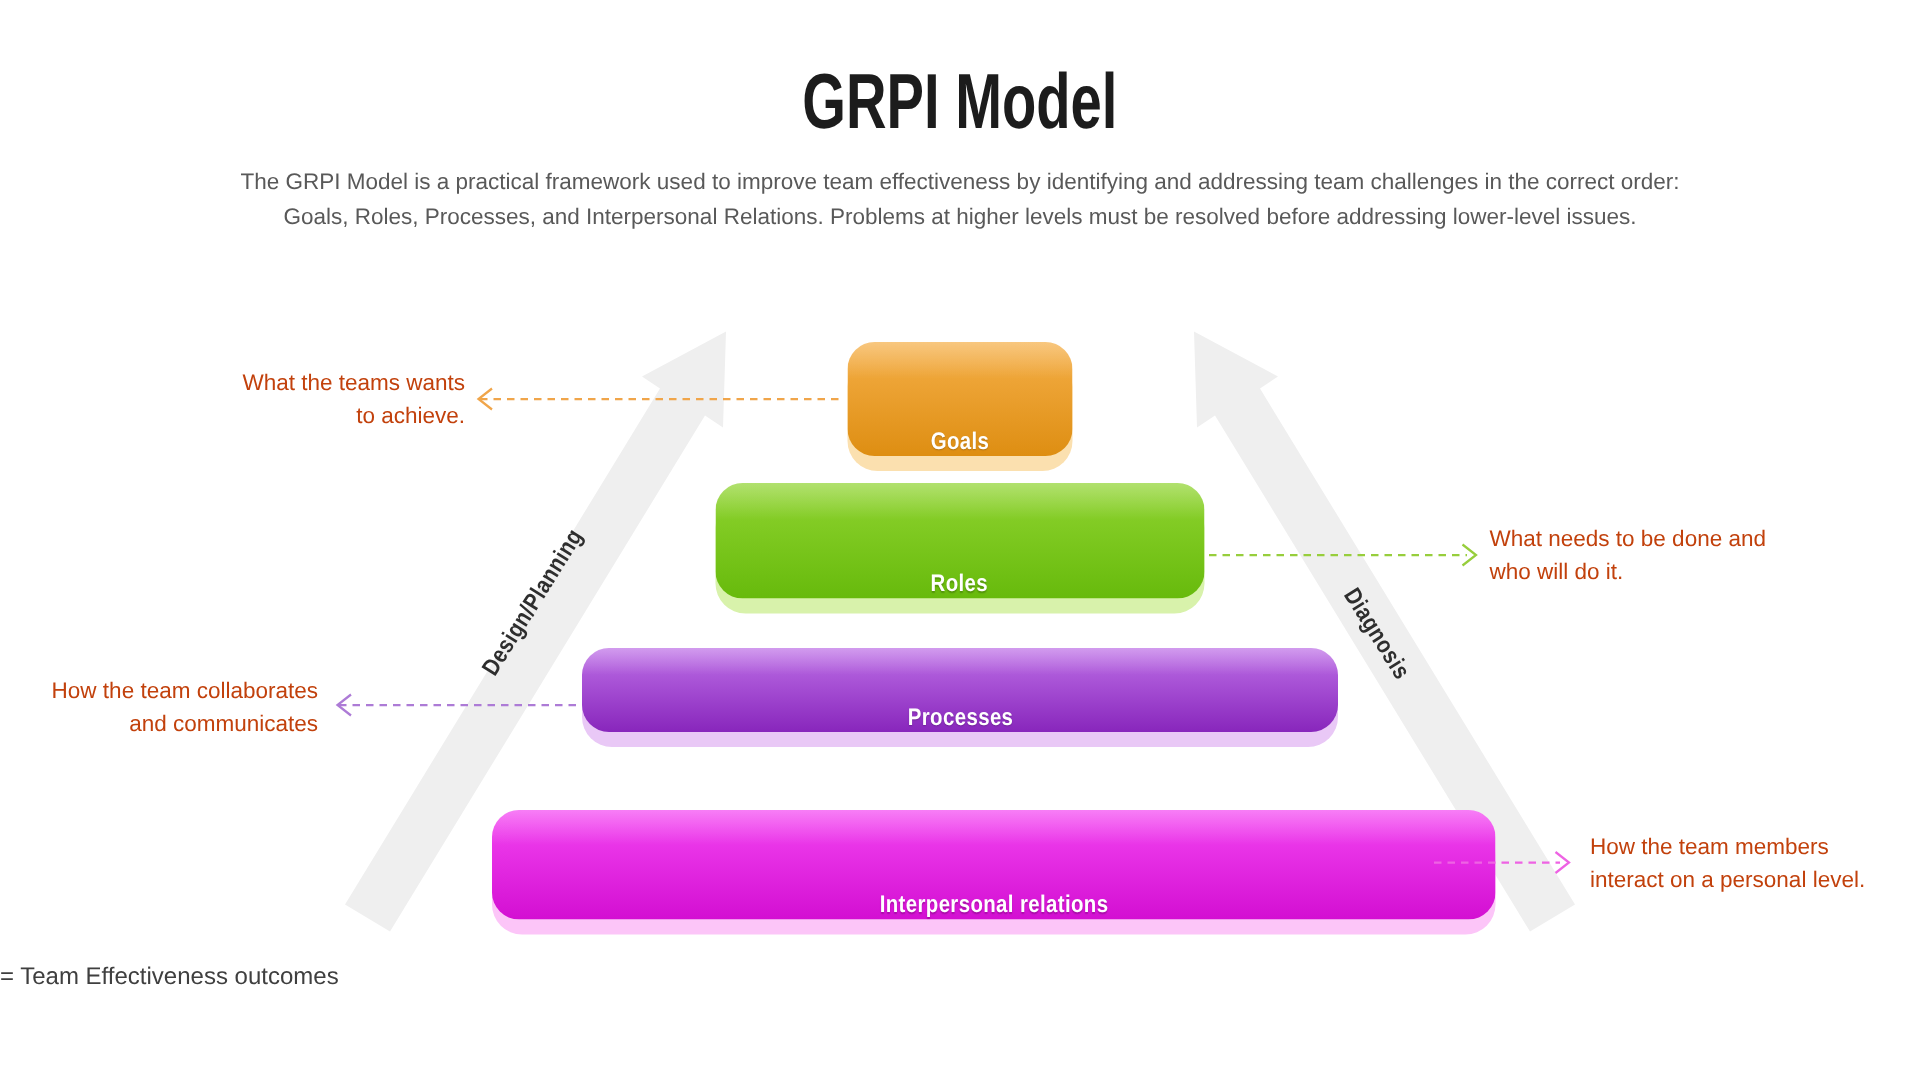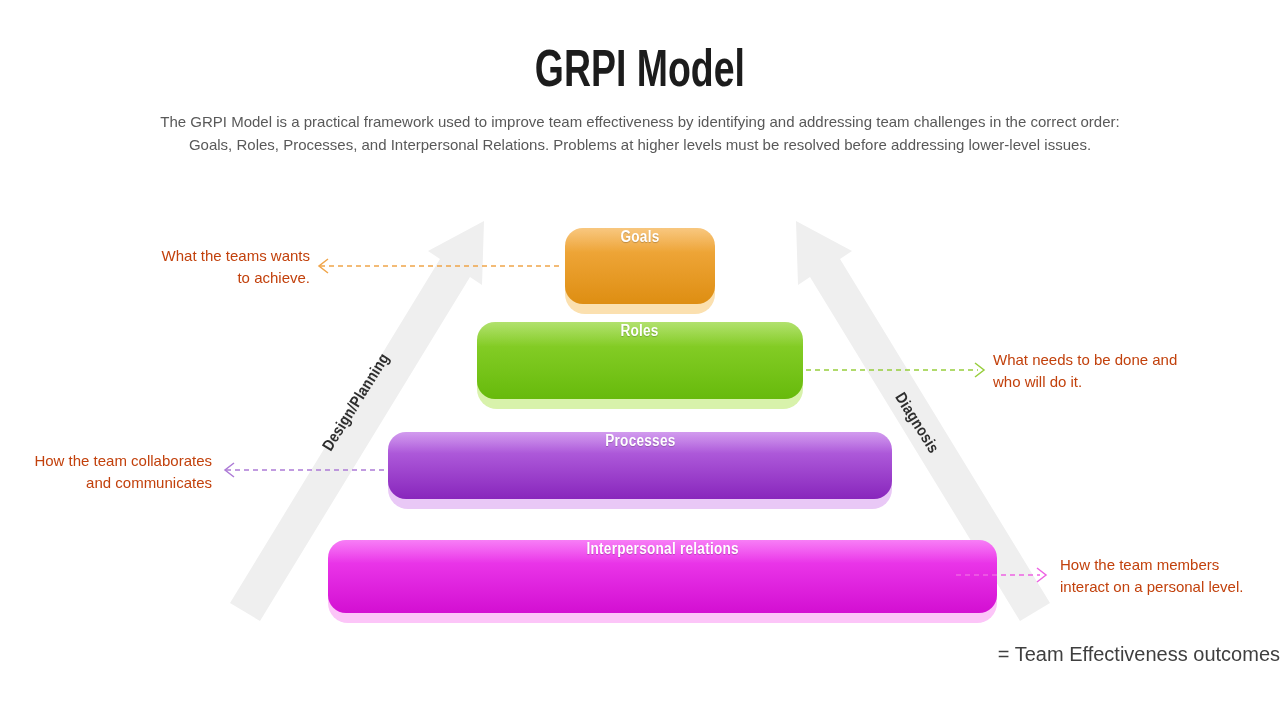--- a/index.html
+++ b/index.html
@@ -22,51 +22,51 @@
     font-size:15px;line-height:23px;color:#595959;
   }
 
   
   .bar-wrap{position:absolute;}
   .bar-under{position:absolute;left:0;right:0;top:10px;bottom:-10px;border-radius:20px;background:var(--under,#eee);}
   .bar{
     position:absolute;inset:0;border-radius:18px;
     background:linear-gradient(to bottom, rgba(255,255,255,0.30), rgba(255,255,255,0) 32%),
                linear-gradient(to bottom, var(--top,#ccc), var(--bottom,#999));
-    display:flex;align-items:flex-start;justify-content:center;
+    display:flex;align-items:flex-end;justify-content:center;
   }
   .bar-label{
     color:#fff;font-weight:700;font-size:16px;letter-spacing:0.3px;white-space:nowrap;
     transform:scaleX(0.85);text-shadow:0 1px 1px rgba(0,0,0,0.22);
   }
   .pos-0{left:565px;top:228px;width:150px;height:76px;}
   .pos-1{left:477px;top:322px;width:326px;height:77px;}
-  .pos-2{left:388px;top:432px;width:504px;height:67px;}
+  .pos-2{left:388px;top:432px;width:504px;height:56px;}
   .pos-3{left:328px;top:540px;width:624px;height:73px;padding-left:45px;}
 
   
   .arrow-label{
     position:absolute;white-space:nowrap;font-size:16px;font-weight:700;color:#2e2e2e;
     letter-spacing:0.4px;
   }
   .label-left{left:356px;top:402px;transform:translate(-50%,-50%) rotate(-58deg) scaleX(0.85);}
   .label-right{left:917px;top:423px;transform:translate(-50%,-50%) rotate(58deg) scaleX(0.85);}
 
   
   .note{position:absolute;font-size:15px;line-height:22px;color:#c2410c;}
   .note.align-right{text-align:right;}
   .note-0{right:970px;top:245px;}
   .note-1{left:993px;top:349px;}
   .note-2{right:1068px;top:450px;}
   .note-3{left:1060px;top:554px;}
 
   
   .footer-note{
-    position:absolute;left:0;top:643px;width:1280px;text-align:right;
-    font-size:20px;color:#3f3f3f;
+    position:absolute;left:0;top:643px;width:1280px;text-align:left;
+    font-size:16px;color:#3f3f3f;
   }
 </style>
 </head>
 <body>
 
 <div class="stage">
 
   <svg class="layer" viewBox="0 0 1280 720">
     <polygon points="230,603 440,259 428,251 484,221 482,285 470,277 260,621" fill="#EFEFEF"></polygon>
     <polygon points="1050,603 840,259 852,251 796,221 798,285 810,277 1020,621" fill="#EFEFEF"></polygon>

